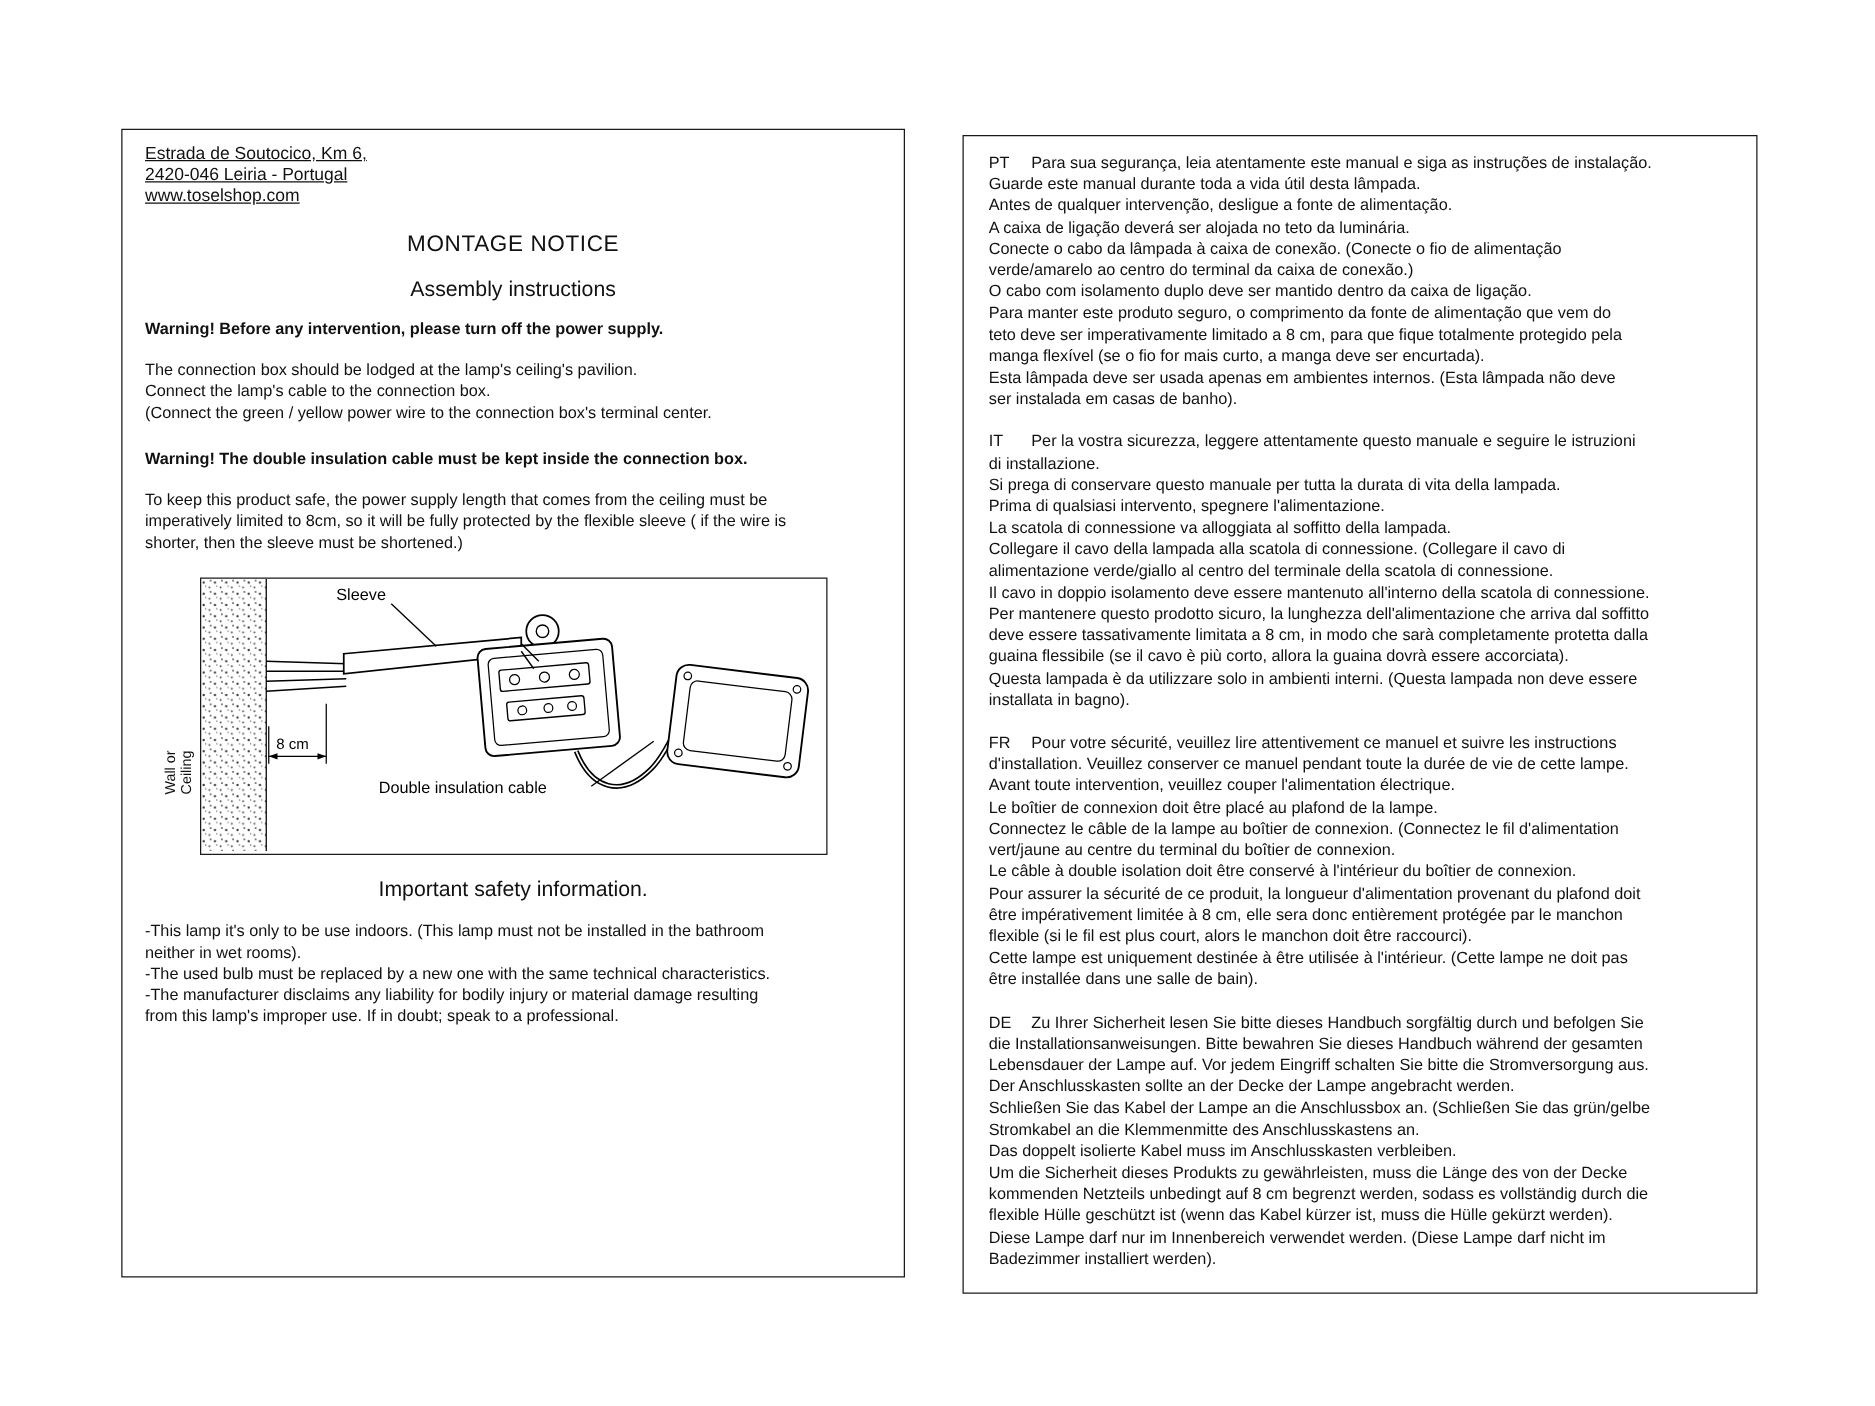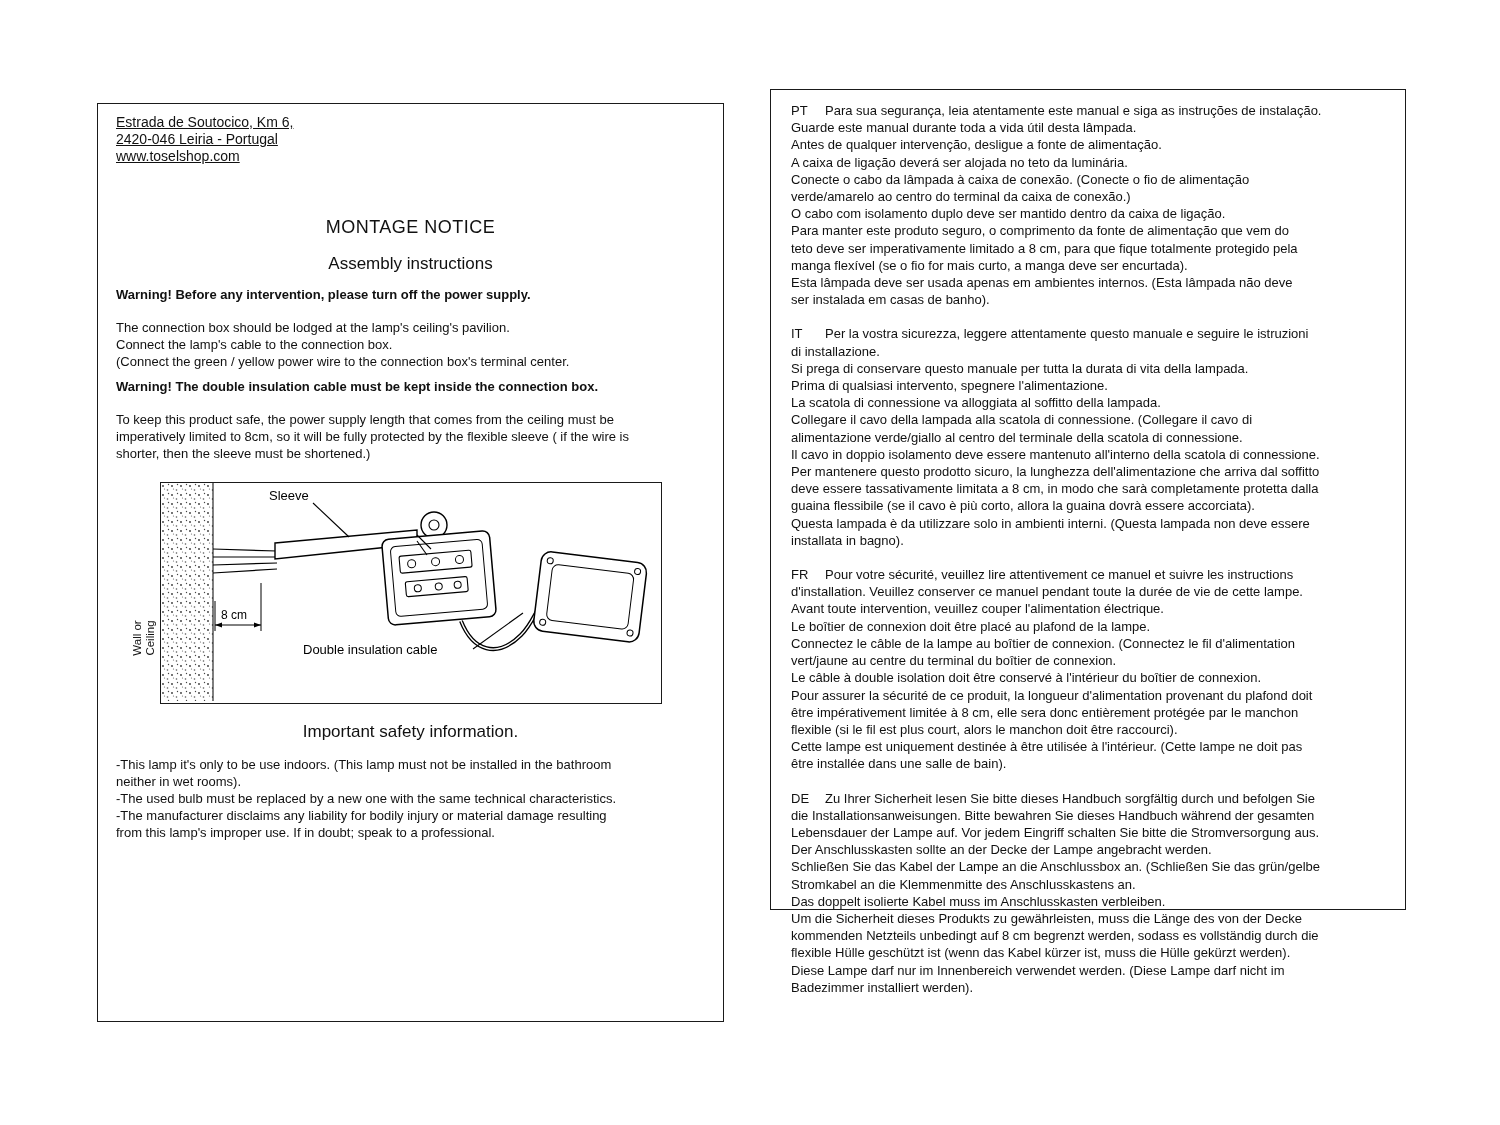--- a/index.html
+++ b/index.html
@@ -1,39 +1,39 @@
 <!DOCTYPE html>
 <html><head>
 <meta charset="utf-8">
 <style>
   html,body{margin:0;padding:0;background:#ffffff;}
   body{font-family:"Liberation Sans","DejaVu Sans",sans-serif;color:#111;}
   #canvas{position:relative;width:1500px;height:1125px;background:#ffffff;overflow:hidden;}
 
   .page{position:absolute;border:1px solid #1a1a1a;background:#ffffff;box-sizing:border-box;}
   #left-page{left:97px;top:103px;width:627px;height:919px;padding:10px 18px;}
-  #right-page{left:770px;top:89px;width:636px;height:821px;padding:12px 16px 12px 20px;}
+  #right-page{left:770px;top:108px;width:636px;height:927px;padding:12px 16px 12px 20px;}
 
   
   .logo-row{position:relative;height:56px;}
   .logo-box{position:absolute;left:0;top:2px;width:62px;height:46px;background:#0a0a0a;border-radius:2px;}
   .logo-box svg{position:absolute;left:4px;top:3px;}
   .logo-text{position:absolute;left:8px;bottom:4px;color:#fff;font-size:15px;letter-spacing:.5px;}
   .company-name{position:absolute;left:70px;bottom:6px;font-size:13px;}
   .addr{font-size:14px;line-height:17px;white-space:pre-line;text-decoration:underline;}
 
-  .doc-title{text-align:center;font-size:18px;letter-spacing:.5px;margin-top:52px;}
+  .doc-title{text-align:center;font-size:18px;letter-spacing:.5px;margin-top:20px;}
   .doc-subtitle{text-align:center;font-size:14px;font-weight:bold;margin-top:20px;}
 
   .body-text{font-size:13px;line-height:17px;white-space:pre-line;}
   .intro{margin-top:28px;}
   .section-heading{text-align:center;font-size:17px;margin-top:16px;}
   .warning{font-size:13px;line-height:17px;font-weight:bold;margin-top:12px;white-space:pre-line;}
   .instructions{margin-top:16px;}
-  .warning2{margin-top:8px;}
+  .warning2{margin-top:20px;}
   .power-par{margin-top:16px;}
 
   .diagram-wrap{position:relative;margin:20px 0 0 44px;width:500px;height:220px;border:1px solid #1a1a1a;background:#fff;}
   .wall-label{position:absolute;left:-47px;top:142px;transform:rotate(-90deg);transform-origin:center;font-size:11.5px;line-height:13px;white-space:pre-line;text-align:center;width:60px;}
 
   .safety-heading{margin-top:18px;}
   .safety-text{margin-top:14px;}
 
   
   .lang-section{font-size:13px;line-height:17.2px;margin-bottom:17px;}

